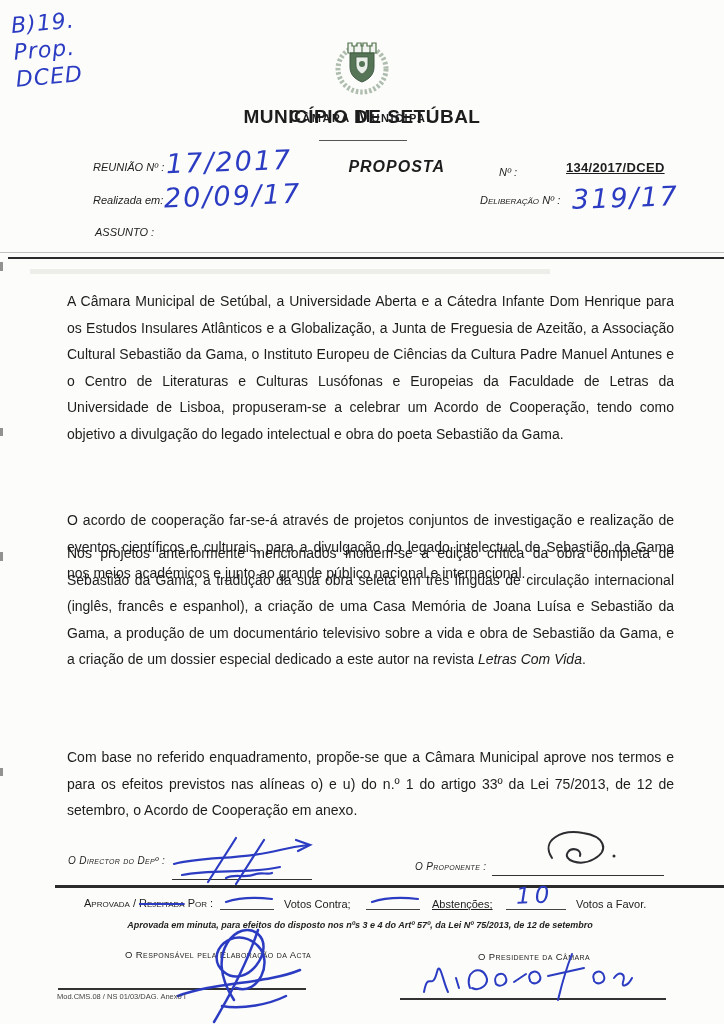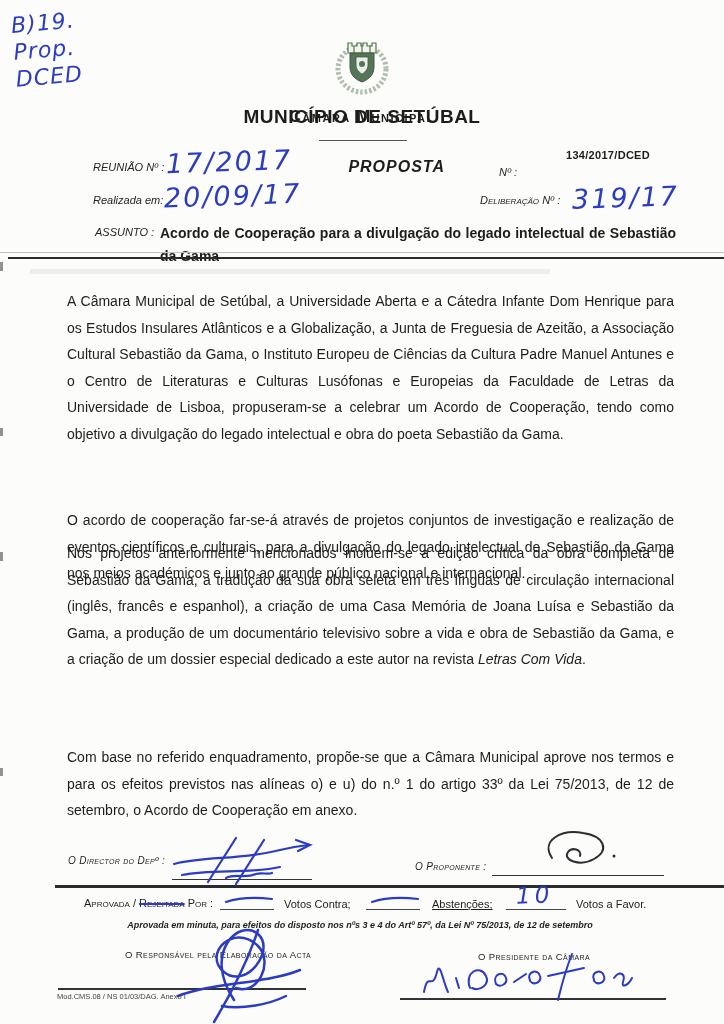--- a/index.html
+++ b/index.html
@@ -15,21 +15,21 @@
   .hw-num{font-size:27px;letter-spacing:2px;transform:rotate(-2deg);white-space:nowrap;}
   
   .crest{left:334px;top:33px;}
   .title{left:0;top:86px;width:724px;text-align:center;font-size:19px;font-weight:bold;letter-spacing:.5px;margin-top:20px;}
   .subtitle{left:0;top:108px;width:724px;text-align:center;font-size:16px;font-weight:bold;font-variant:small-caps;letter-spacing:1.5px;}
   .header-rule{left:319px;top:140px;width:88px;height:1px;background:#555;}
   
   .flabel{font-size:11px;font-style:italic;color:#222;white-space:nowrap;margin-left:25px;}
   .sc{font-variant:small-caps;}
   .proposta{left:285px;top:158px;width:160px;text-align:right;font-size:16px;font-style:italic;font-weight:bold;letter-spacing:1px;}
-  .num-value{left:566px;top:149px;font-size:11px;font-weight:bold;letter-spacing:.3px;}
+  .num-value{left:566px;top:160px;font-size:13px;font-weight:bold;letter-spacing:.3px;text-decoration:underline;}
   
   .assunto-val{left:160px;top:222px;width:516px;font-size:14px;font-weight:bold;line-height:23px;text-align:justify;}
   .rule-thin{left:0;top:252px;width:724px;height:1px;background:#c2c2be;}
   .rule-main{left:8px;top:257px;width:716px;height:2px;background:#2a2a2a;}
   .smudge{left:30px;top:269px;width:520px;height:5px;background:#ededea;}
   
   .para{left:67px;width:607px;font-size:14px;line-height:26.5px;text-align:justify;margin:0;}
   .p1{top:288px;} .p2{top:467px;margin-top:40px;} .p3{top:540px;} .p4{top:744px;}
   .it{font-style:italic;}
   
@@ -82,21 +82,20 @@
   <div class="abs proposta">PROPOSTA</div>
   <div class="abs flabel" style="left:474px;top:166px;">Nº :</div>
   <div class="abs num-value">134/2017/DCED</div>
 
   <div class="abs flabel" style="left:68px;top:194px;">Realizada em:</div>
   <div class="abs ink hw-num" style="left:164px;top:180px;">20/09/17</div>
   <div class="abs flabel sc" style="left:455px;top:194px;">Deliberação Nº :</div>
   <div class="abs ink hw-num" style="left:572px;top:182px;">319/17</div>
 
   <div class="abs flabel" style="left:70px;top:226px;">ASSUNTO :</div>
-  <div class="abs assunto-val">Acordo de Cooperação para a divulgação do legado intelectual de Sebastião da Gama</div>
   <div class="abs rule-thin"></div>
   <div class="abs rule-main"></div>
   <div class="abs smudge"></div>
 
   <p class="abs para p1">A Câmara Municipal de Setúbal, a Universidade Aberta e a Cátedra Infante Dom Henrique para os Estudos Insulares Atlânticos e a Globalização, a Junta de Freguesia de Azeitão, a Associação Cultural Sebastião da Gama, o Instituto Europeu de Ciências da Cultura Padre Manuel Antunes e o Centro de Literaturas e Culturas Lusófonas e Europeias da Faculdade de Letras da Universidade de Lisboa, propuseram-se a celebrar um Acordo de Cooperação, tendo como objetivo a divulgação do legado intelectual e obra do poeta Sebastião da Gama.</p>
   <p class="abs para p2">O acordo de cooperação far-se-á através de projetos conjuntos de investigação e realização de eventos científicos e culturais, para a divulgação do legado intelectual de Sebastião da Gama nos meios académicos e junto ao grande público nacional e internacional.</p>
   <p class="abs para p3"><span>Nos projetos anteriormente mencionados incluem-se a edição crítica da obra completa de Sebastião da Gama, a tradução da sua obra seleta em três línguas de circulação internacional (inglês, francês e espanhol), a criação de uma Casa Memória de Joana Luísa e Sebastião da Gama, a produção de um documentário televisivo sobre a vida e obra de Sebastião da Gama, e a criação de um dossier especial dedicado a este autor na revista </span><span class="it">Letras Com Vida</span><span>.</span></p>
   <p class="abs para p4">Com base no referido enquadramento, propõe-se que a Câmara Municipal aprove nos termos e para os efeitos previstos nas alíneas o) e u) do n.º 1 do artigo 33º da Lei 75/2013, de 12 de setembro, o Acordo de Cooperação em anexo.</p>
 
   <div class="abs siglabel" style="left:68px;top:855px;">O Director do Depº :</div>

